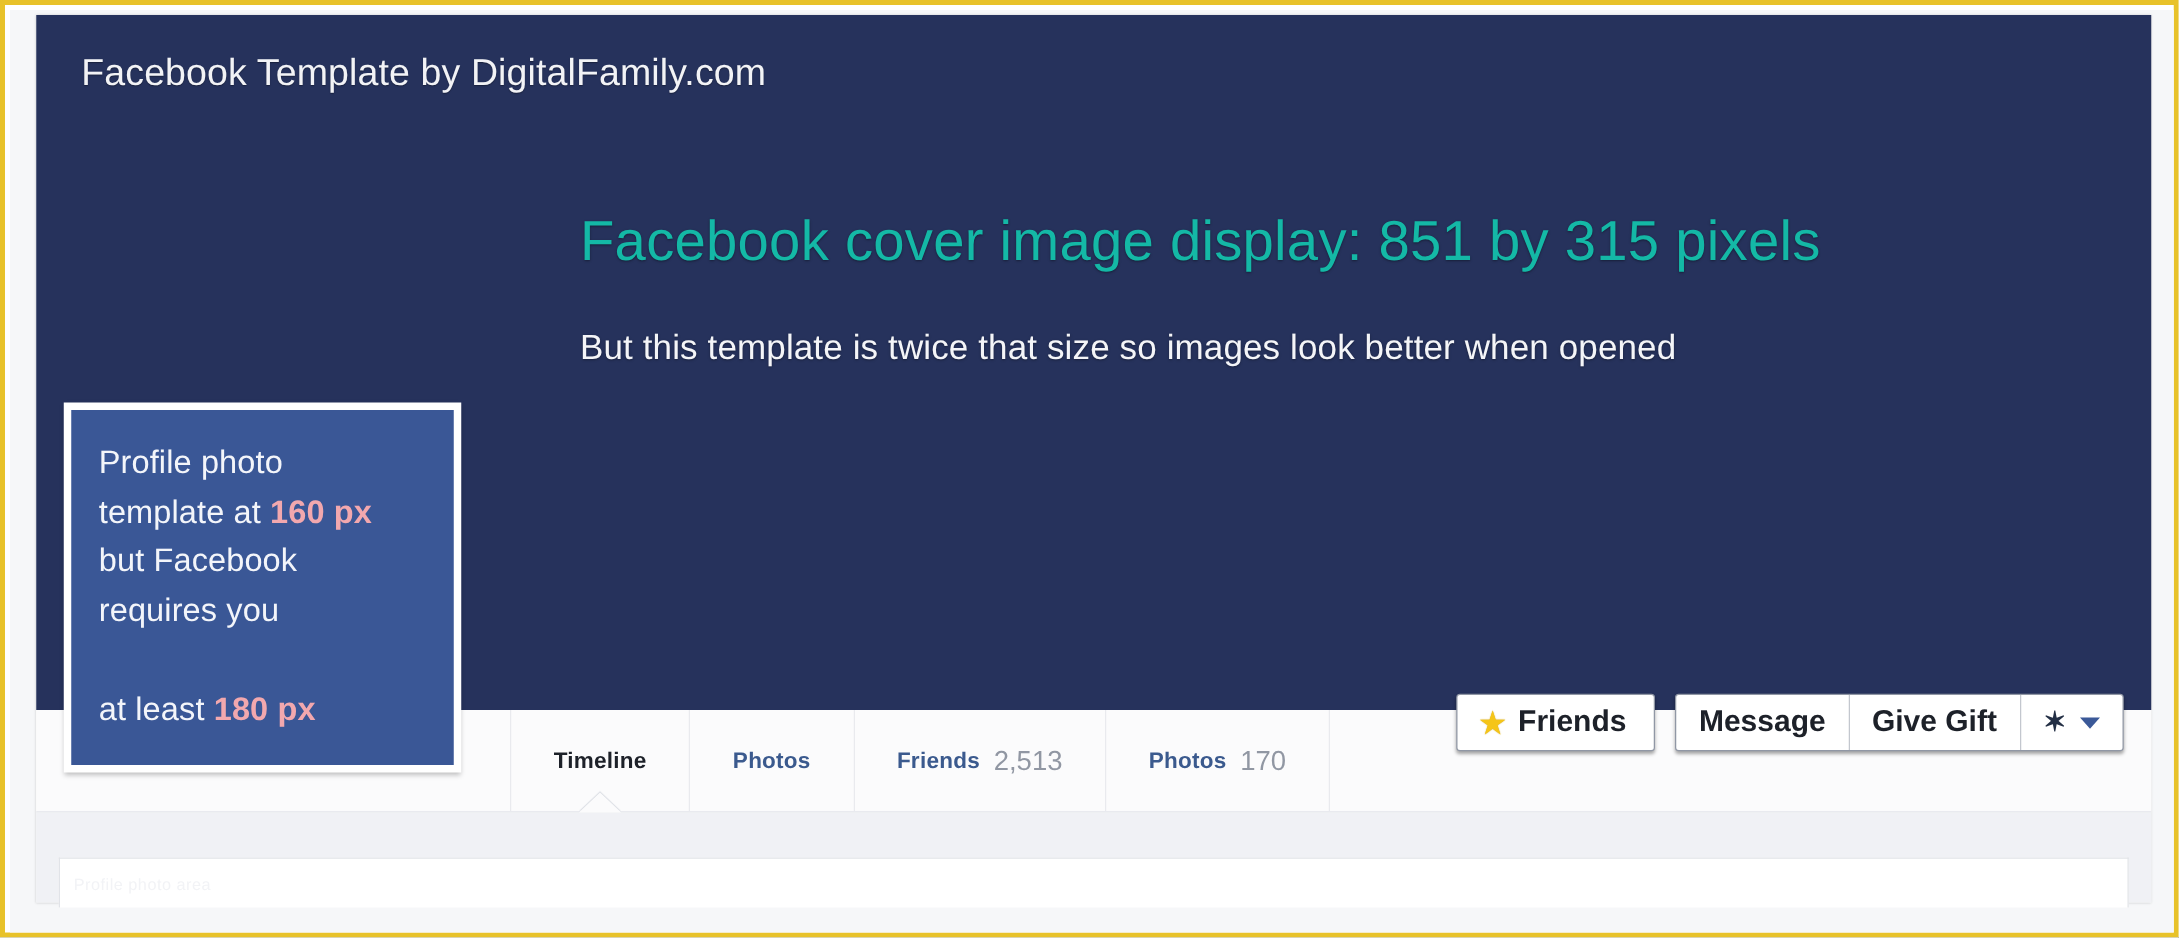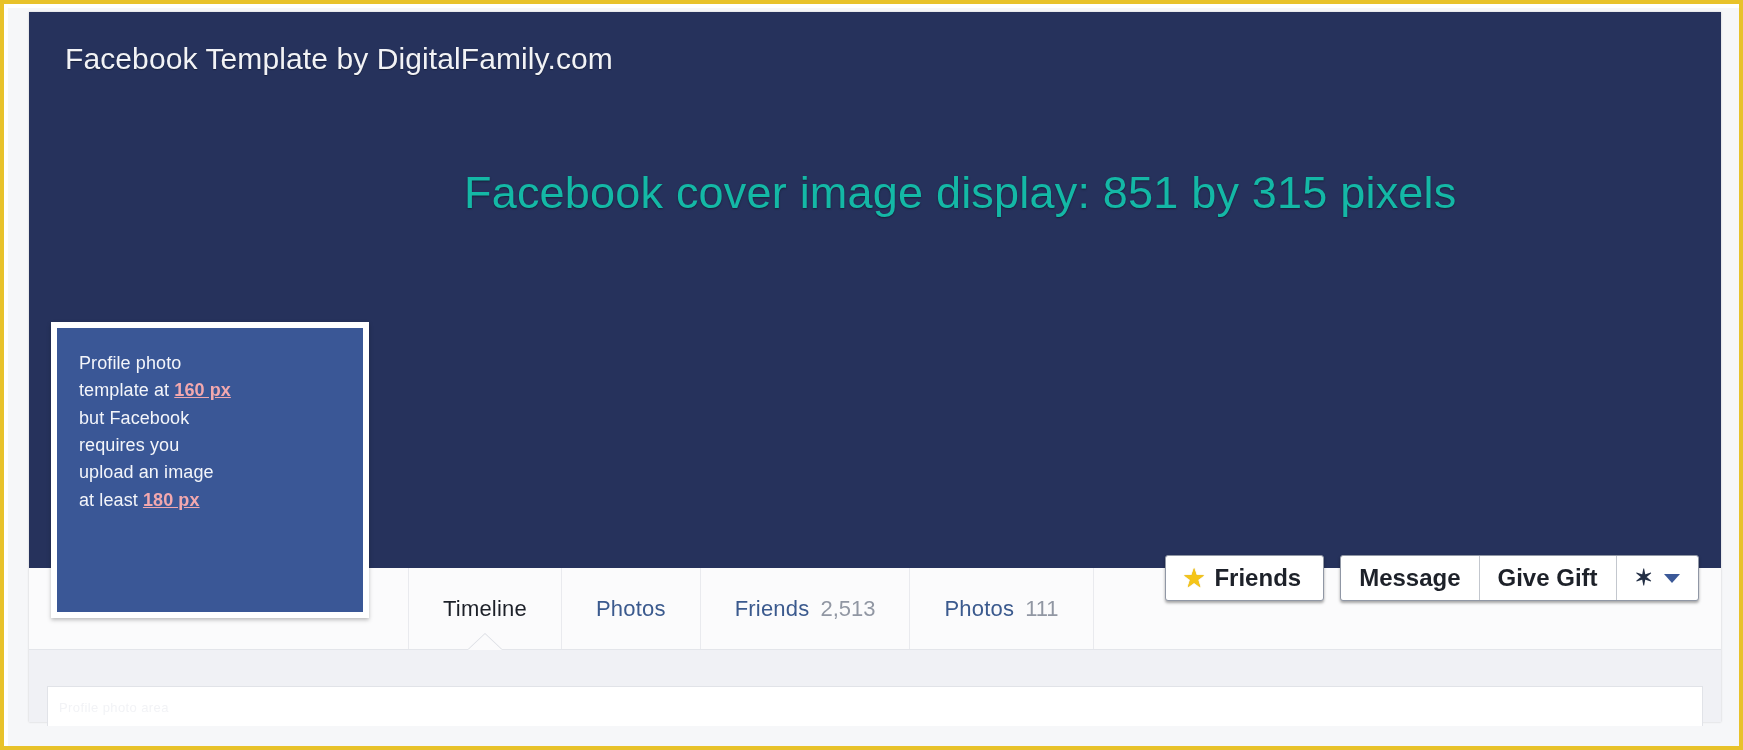--- a/index.html
+++ b/index.html
@@ -169,26 +169,26 @@
     box-shadow: 0 2px 4px rgba(0,0,0,.25);
     z-index: 7;
   }
   #profile-box-inner {
     width: 100%;
     height: 100%;
     background: #3a5796;
     padding: 22px 20px 10px 22px;
   }
   #profile-note {
-    font-size: 18px;
+    font-size: 26px;
     line-height: 1.52;
     color: #f3f5fa;
     letter-spacing: .1px;
   }
-  #profile-note b { color: #f2a8ae; font-weight: bold; text-decoration: underline; }
+  #profile-note b { color: #f2a8ae; font-weight: bold; }
 
   
   #faint-caption {
     position: absolute;
     left: 30px;
     top: 688px;
     font-size: 13px;
     color: #f2f3f6;
     letter-spacing: .4px;
     white-space: nowrap;
@@ -221,22 +221,22 @@
     align-items: center;
     justify-content: center;
     gap: 11px;
     padding: 0 34px;
     border-right: 1px solid #e9eaee;
     cursor: pointer;
     white-space: nowrap;
   }
 
   .tab .label {
-    font-size: 22px;
-    font-weight: normal;
+    font-size: 18px;
+    font-weight: bold;
     color: #3b5a8e;
     letter-spacing: .2px;
   }
   .tab.active .label { color: #1d2129; }
   .tab .count {
     font-size: 22px;
     color: #9197a3;
     font-weight: normal;
   }
 
@@ -288,20 +288,21 @@
 <body>
 
 <div id="page">
   <div id="page-bg"></div>
 
   <div id="fb-card">
 
     <div id="cover">
       <div id="template-credit">Facebook Template by DigitalFamily.com</div>
       <div id="cover-headline">Facebook cover image display: 851 by 315 pixels</div>
+      <div id="cover-subline">But this template is twice that size so images look better when opened</div>
     </div>
 
 
     <div id="action-bar">
 
       <div class="fb-btn" id="friends-btn">
         <span id="star-icon">★</span>
         <span>Friends</span>
       </div>
 
@@ -320,21 +321,21 @@
 
     </div>
 
     <div id="profile-box">
       <div id="profile-box-inner">
         <div id="profile-note">
           <span>Profile photo</span><br>
           <span>template at </span><b>160 px</b><br>
           <span>but Facebook</span><br>
           <span>requires you</span><br>
-          <span>upload an image</span><br>
+          <br>
           <span>at least </span><b>180 px</b>
         </div>
       </div>
     </div>
 
     <div id="faint-caption">Profile photo area</div>
 
     <div id="tabbar">
       <div id="tab-spacer"></div>
       <div id="tab-slot" style="display:flex;align-items:stretch;">
@@ -344,21 +345,21 @@
           </div>
           <div class="tab">
             <span class="label">Photos</span>
           </div>
           <div class="tab">
             <span class="label">Friends</span>
             <span class="count">2,513</span>
           </div>
           <div class="tab">
             <span class="label">Photos</span>
-            <span class="count">111</span>
+            <span class="count">170</span>
           </div>
         </div>
       <div id="tab-rest"></div>
     </div>
 
     <div id="content-strip">
       <div id="content-card"></div>
     </div>
 
   </div>

